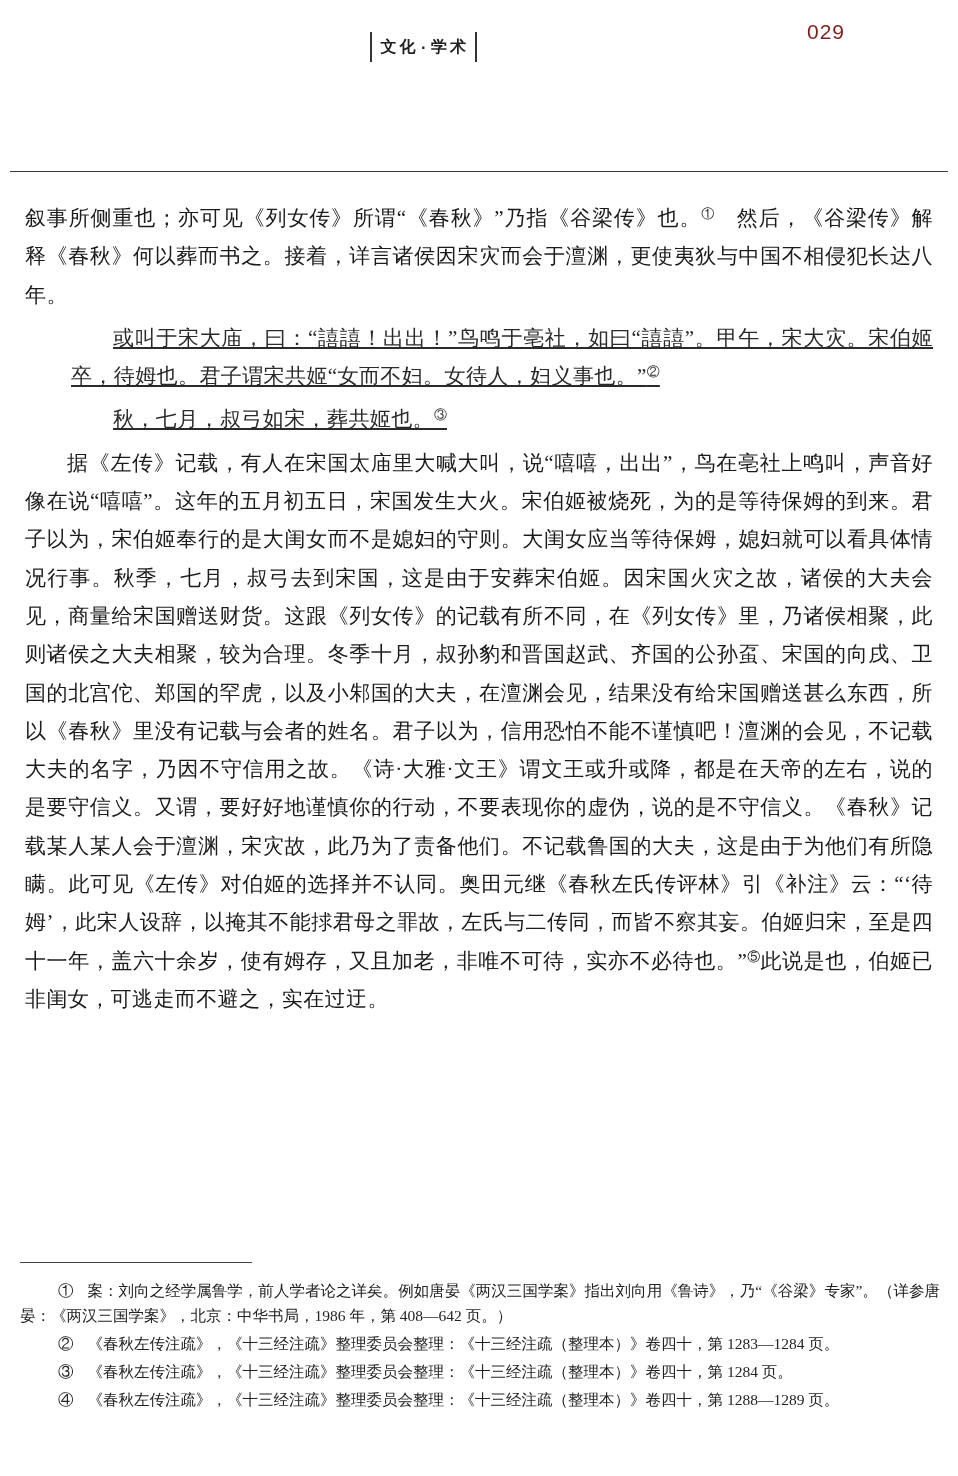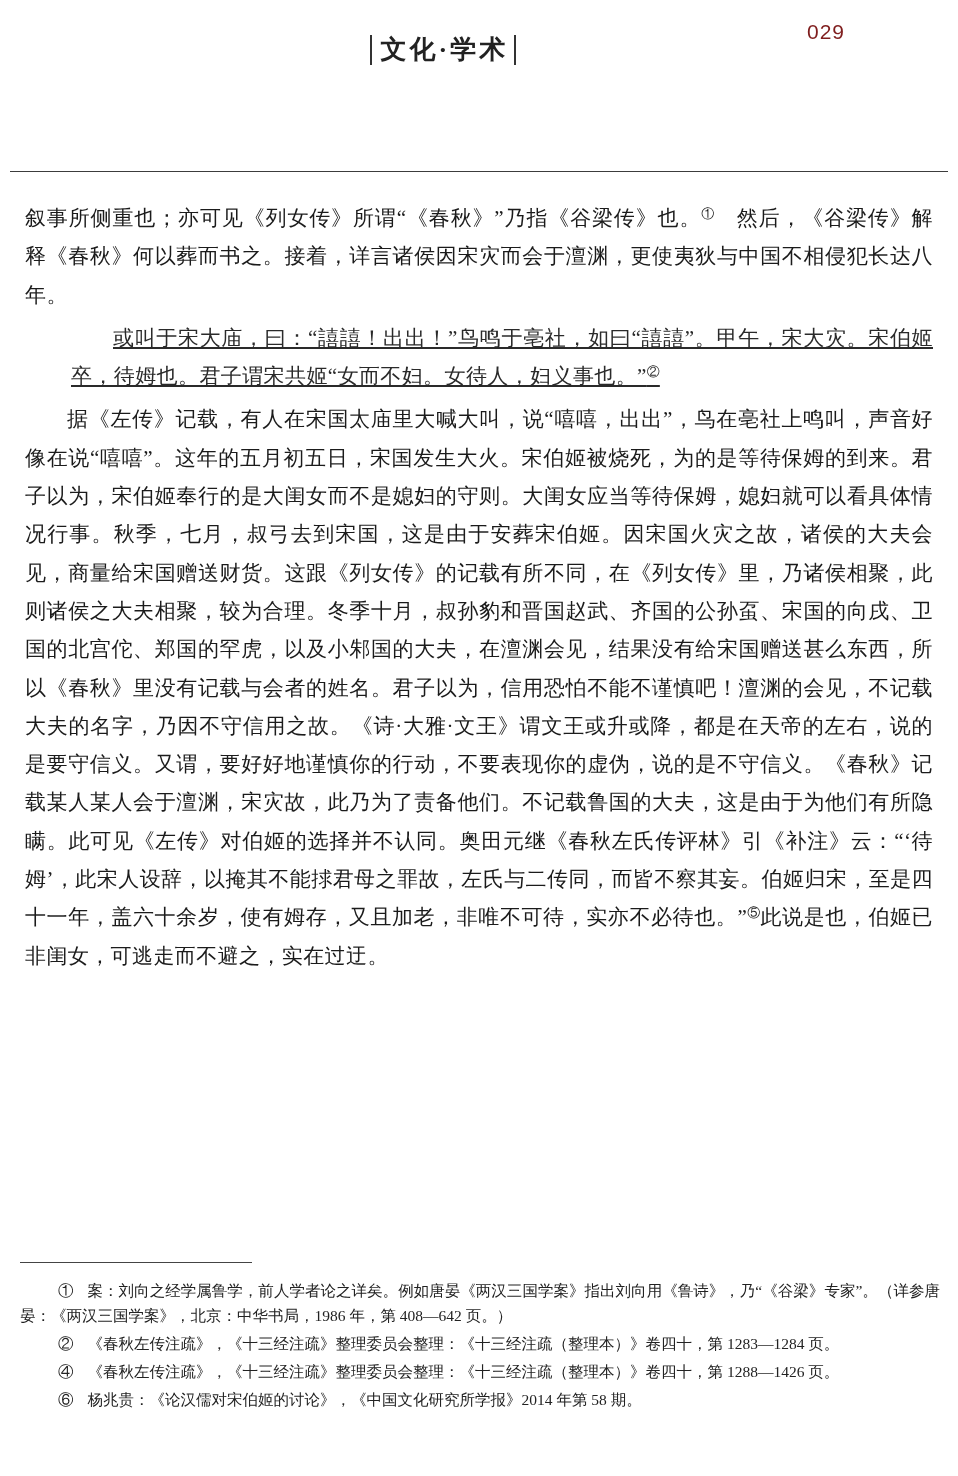--- a/index.html
+++ b/index.html
@@ -13,23 +13,23 @@
     color: #1b1b1b;
   }
 
   
   .header-title {
     position: absolute;
     top: 32px;
     left: 370px;
     display: flex;
     align-items: center;
-    font-family: Liberation Serif, serif;
+    font-family: Liberation Mono, monospace;
     font-weight: 700;
-    font-size: 26px;
+    font-size: 16px;
     letter-spacing: 3px;
     color: #222;
   }
   .vbar {
     display: inline-block;
     width: 1.5px;
     height: 30px;
     background: #333;
   }
   .vbar.left  { margin-right: 9px; }
@@ -111,25 +111,26 @@
     <span class="vbar right"></span>
   </div>
 
   <div class="page-number">029</div>
 
   <div class="header-rule"></div>
 
   <main class="content">
       <p class="body">叙事所侧重也；亦可见《列女传》所谓“《春秋》”乃指《谷梁传》也。<sup class="fn-ref">①</sup>　然后，《谷梁传》解释《春秋》何以葬而书之。接着，详言诸侯因宋灾而会于澶渊，更使夷狄与中国不相侵犯长达八年。</p>
       <p class="quote">或叫于宋大庙，曰：“譆譆！出出！”鸟鸣于亳社，如曰“譆譆”。甲午，宋大灾。宋伯姬卒，待姆也。君子谓宋共姬“女而不妇。女待人，妇义事也。”<sup class="fn-ref">②</sup></p>
+      <p class="quote">秋，七月，叔弓如宋，葬共姬也。<sup class="fn-ref">③</sup></p>
       <p class="body indent">据《左传》记载，有人在宋国太庙里大喊大叫，说“嘻嘻，出出”，鸟在亳社上鸣叫，声音好像在说“嘻嘻”。这年的五月初五日，宋国发生大火。宋伯姬被烧死，为的是等待保姆的到来。君子以为，宋伯姬奉行的是大闺女而不是媳妇的守则。大闺女应当等待保姆，媳妇就可以看具体情况行事。秋季，七月，叔弓去到宋国，这是由于安葬宋伯姬。因宋国火灾之故，诸侯的大夫会见，商量给宋国赠送财货。这跟《列女传》的记载有所不同，在《列女传》里，乃诸侯相聚，此则诸侯之大夫相聚，较为合理。冬季十月，叔孙豹和晋国赵武、齐国的公孙虿、宋国的向戌、卫国的北宫佗、郑国的罕虎，以及小邾国的大夫，在澶渊会见，结果没有给宋国赠送甚么东西，所以《春秋》里没有记载与会者的姓名。君子以为，信用恐怕不能不谨慎吧！澶渊的会见，不记载大夫的名字，乃因不守信用之故。《诗·大雅·文王》谓文王或升或降，都是在天帝的左右，说的是要守信义。又谓，要好好地谨慎你的行动，不要表现你的虚伪，说的是不守信义。《春秋》记载某人某人会于澶渊，宋灾故，此乃为了责备他们。不记载鲁国的大夫，这是由于为他们有所隐瞒。此可见《左传》对伯姬的选择并不认同。奥田元继《春秋左氏传评林》引《补注》云：“‘待姆’，此宋人设辞，以掩其不能捄君母之罪故，左氏与二传同，而皆不察其妄。伯姬归宋，至是四十一年，盖六十余岁，使有姆存，又且加老，非唯不可待，实亦不必待也。”<sup class="fn-ref">⑤</sup>此说是也，伯姬已非闺女，可逃走而不避之，实在过迂。</p>
     </main>
 
   <div class="footnote-rule"></div>
 
   <section class="footnotes">
       <p class="footnote"><span class="fn-marker">①</span><span class="fn-text">案：刘向之经学属鲁学，前人学者论之详矣。例如唐晏《两汉三国学案》指出刘向用《鲁诗》，乃“《谷梁》专家”。（详参唐晏：《两汉三国学案》，北京：中华书局，1986 年，第 408—642 页。）</span></p>
       <p class="footnote"><span class="fn-marker">②</span><span class="fn-text">《春秋左传注疏》，《十三经注疏》整理委员会整理：《十三经注疏（整理本）》卷四十，第 1283—1284 页。</span></p>
-      <p class="footnote"><span class="fn-marker">④</span><span class="fn-text">《春秋左传注疏》，《十三经注疏》整理委员会整理：《十三经注疏（整理本）》卷四十，第 1288—1426 页。</span></p>
-      <p class="footnote"><span class="fn-marker">⑥</span><span class="fn-text">杨兆贵：《论汉儒对宋伯姬的讨论》，《中国文化研究所学报》2014 年第 58 期。</span></p>
+      <p class="footnote"><span class="fn-marker">③</span><span class="fn-text">《春秋左传注疏》，《十三经注疏》整理委员会整理：《十三经注疏（整理本）》卷四十，第 1284 页。</span></p>
+      <p class="footnote"><span class="fn-marker">④</span><span class="fn-text">《春秋左传注疏》，《十三经注疏》整理委员会整理：《十三经注疏（整理本）》卷四十，第 1288—1289 页。</span></p>
     </section>
 
 </div>
 
 </body></html>

